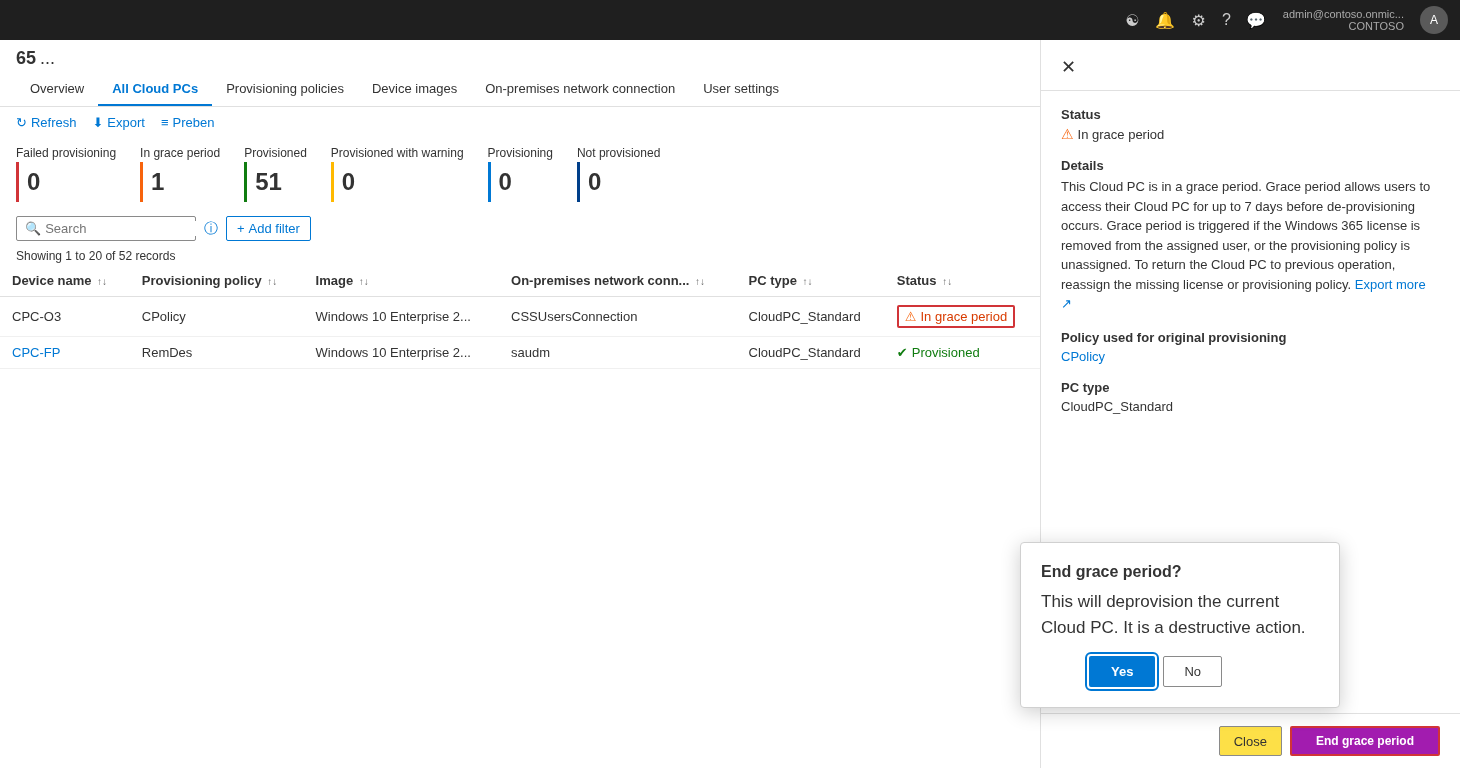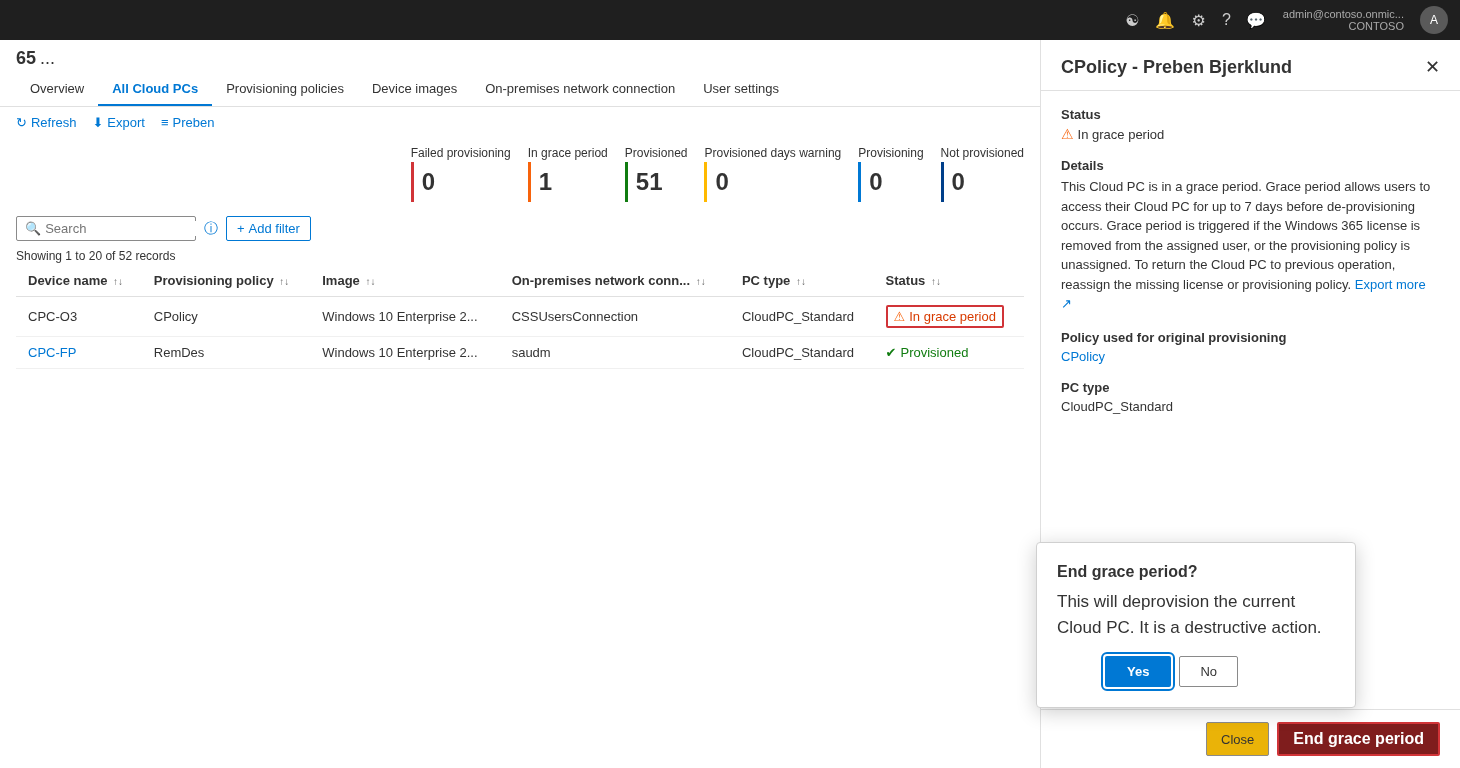--- a/index.html
+++ b/index.html
@@ -44,21 +44,21 @@
     .nav-tab.active { color: #0078d4; border-bottom: 2px solid #0078d4; font-weight: 600; }
 
     
     .toolbar { display: flex; align-items: center; gap: 16px; padding: 8px 16px; }
     .toolbar-btn {
       display: flex; align-items: center; gap: 4px;
       color: #0078d4; cursor: pointer; font-size: 13px; background: none; border: none;
     }
 
     
-    .status-cards { display: flex; gap: 17px; padding: 8px 16px; justify-content: flex-end; }
+    .status-cards { display: flex; gap: 24px; padding: 8px 16px; }
     .status-card { display: flex; flex-direction: column; }
     .status-card-label { font-size: 12px; color: #333; margin-bottom: 2px; }
     .status-card-value { font-size: 24px; font-weight: 600; color: #333; }
     .status-card-bar { width: 3px; height: 40px; margin-right: 8px; }
     .status-card-inner { display: flex; align-items: center; }
     .bar-red { background: #d13438; }
     .bar-orange { background: #f7630c; }
     .bar-green { background: #107c10; }
     .bar-yellow { background: #ffb900; }
     .bar-blue { background: #0078d4; }
@@ -126,37 +126,37 @@
     .warning-icon { color: #f7630c; font-size: 14px; }
 
     .details-text { font-size: 13px; color: #333; line-height: 1.5; }
 
     
     .panel-footer {
       display: flex; justify-content: flex-end; gap: 8px;
       padding: 12px 20px; border-top: 1px solid #e0e0e0;
     }
     .btn-close-panel {
-      padding: 6px 14px; border: 1px solid #8a8a8a; background: #eab308;
+      padding: 6px 14px; border: 1px solid #8a8a8a; background: #fde047;
       color: #333; cursor: pointer; border-radius: 2px; font-size: 13px;
     }
     .btn-end-grace {
-      padding: 6px 14px; background: #7f1d1d; color: #fff;
-      border: 2px solid #d13438; cursor: pointer; border-radius: 2px; font-size: 16px; font-weight: 600;
+      padding: 6px 24px; background: #a21caf; color: #fff;
+      border: 2px solid #d13438; cursor: pointer; border-radius: 2px; font-size: 12px; font-weight: 600;
     }
 
     
     .dialog-overlay {
       position: fixed; top: 0; left: 0; right: 0; bottom: 0;
       z-index: 100;
       pointer-events: none;
     }
     .dialog-box {
       position: absolute;
-      bottom: 60px; right: 104px;
+      bottom: 60px; right: 120px;
       width: 320px;
       background: #fff;
       border: 1px solid #d0d0d0;
       box-shadow: 0 4px 20px rgba(0,0,0,0.2);
       border-radius: 4px;
       padding: 20px;
       pointer-events: all;
     }
     .dialog-title { font-size: 16px; font-weight: 600; margin-bottom: 8px; }
     .dialog-message { font-size: 17px; color: #333; margin-bottom: 16px; line-height: 1.5; }
@@ -164,21 +164,21 @@
     .btn-yes {
       padding: 6px 20px; background: #0078d4; color: #fff;
       border: 2px solid #0078d4; cursor: pointer; border-radius: 2px; font-size: 13px;
       font-weight: 600; outline: 2px solid #0078d4; outline-offset: 2px; margin-left: 48px;
     }
     .btn-no {
       padding: 6px 20px; background: #fff; color: #333;
       border: 1px solid #8a8a8a; cursor: pointer; border-radius: 2px; font-size: 13px;
     }
 
-    .table-container { padding: 0 16px; overflow-x: auto; }
+    .table-container { padding: 0 0; overflow-x: auto; }
   </style>
 </head>
 <body>
 
 <div class="topbar">
   <span class="topbar-icon">☯</span>
   <span class="topbar-icon">🔔</span>
   <span class="topbar-icon">⚙</span>
   <span class="topbar-icon">?</span>
   <span class="topbar-icon">💬</span>
@@ -240,21 +240,21 @@
         </div>
       </div>
       <div class="status-card">
         <span class="status-card-label">Provisioned</span>
         <div class="status-card-inner">
           <div class="status-card-bar bar-green"></div>
           <span class="status-card-value">51</span>
         </div>
       </div>
       <div class="status-card">
-        <span class="status-card-label">Provisioned days warning</span>
+        <span class="status-card-label">Provisioned with warning</span>
         <div class="status-card-inner">
           <div class="status-card-bar bar-yellow"></div>
           <span class="status-card-value">0</span>
         </div>
       </div>
       <div class="status-card">
         <span class="status-card-label">Provisioning</span>
         <div class="status-card-inner">
           <div class="status-card-bar bar-blue"></div>
           <span class="status-card-value">0</span>
@@ -329,21 +329,20 @@
               </span>
             </td>
           </tr>
         </tbody>
       </table>
     </div>
   </div>
 
   <div class="right-panel">
     <div class="panel-header">
-      <span class="panel-title">CPolicy - Preben Bjerklund</span>
       <button class="panel-close">✕</button>
     </div>
 
     <div class="panel-body">
 
       <div class="panel-section">
         <div class="panel-section-title">Status</div>
         <div class="status-warning">
           <span class="warning-icon">⚠</span>
           <span>In grace period</span>

